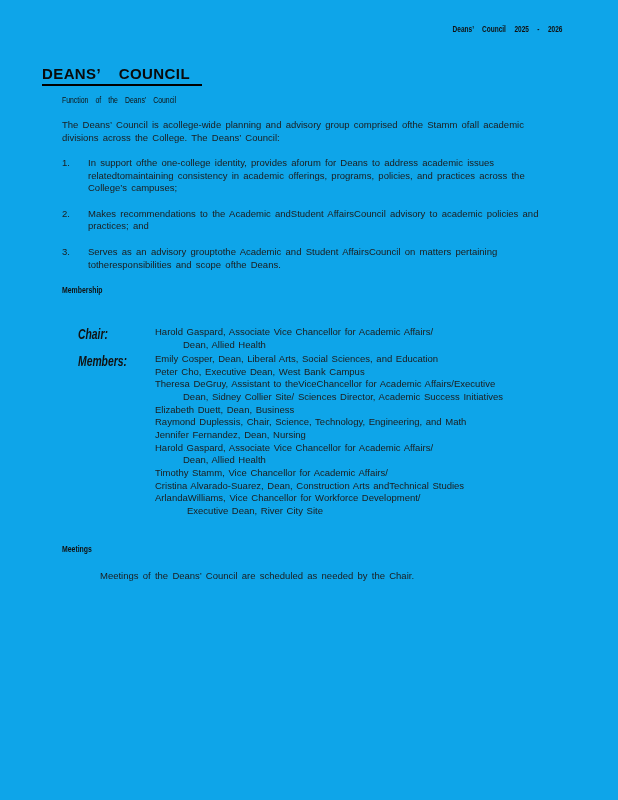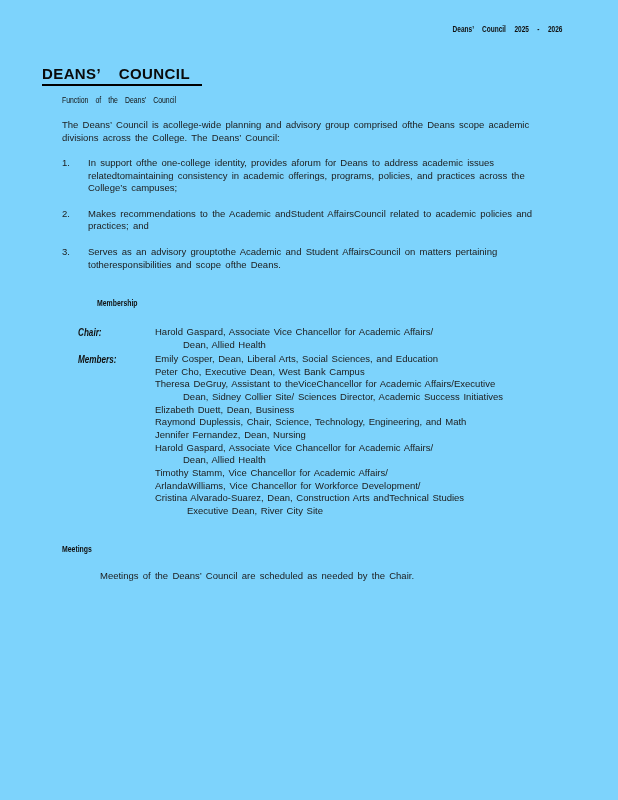--- a/index.html
+++ b/index.html
@@ -1,20 +1,20 @@
 <!DOCTYPE html>
 <html><head>
 <meta charset="utf-8">
 <style>
   html, body { margin: 0; padding: 0; background: #ffffff; }
   .page {
     position: relative;
     width: 618px;
     height: 800px;
-    background: #7dd3fc;
+    background: #0ea5e9;
     font-family: "Liberation Sans", sans-serif;
     font-size: 9.5px;
     color: #1c1c1c;
     overflow: hidden;
   }
   .cond {
     display: inline-block;
     transform: scaleX(0.74);
     transform-origin: 0 50%;
     white-space: nowrap;
@@ -75,26 +75,26 @@
   .oitem { display: flex; margin-bottom: 13px; }
   .onum { width: 26px; flex: none; line-height: 12.6px; }
   .otext { width: 462px; line-height: 12.6px; word-spacing: 1.6px; }
   .sec-heading {
     position: absolute;
     left: 62px;
     font-size: 9.3px;
     font-weight: bold;
     color: #111;
   }
-  .membership-heading { top: 298px; margin-left: 35px; }
+  .membership-heading { top: 285px; }
   .meetings-heading { top: 544px; }
   .label-col {
     width: 77px;
     flex: none;
-    font-size: 11px;
+    font-size: 14px;
     font-style: italic;
     font-weight: bold;
     color: #111;
   }
   .chair-block {
     position: absolute;
     top: 326px;
     left: 78px;
     display: flex;
   }
@@ -127,30 +127,30 @@
   </div>
 
   <div class="title-wrap">
     <span class="title">DEANS’ COUNCIL</span>
   </div>
 
   <div class="fn-heading">
     <span class="cond">Function of the Deans’ Council</span>
   </div>
 
-  <div class="intro">The Deans’ Council is acollege-wide planning and advisory group comprised ofthe Deans scope academic divisions across the College.  The Deans’ Council:</div>
+  <div class="intro">The Deans’ Council is acollege-wide planning and advisory group comprised ofthe Stamm ofall academic divisions across the College.  The Deans’ Council:</div>
 
   <div class="olist">
     <div class="oitem">
       <div class="onum">1.</div>
       <div class="otext">In support ofthe one-college identity, provides aforum for Deans to address academic issues relatedtomaintaining consistency in academic offerings, programs, policies, and practices across the College’s campuses;</div>
     </div>
     <div class="oitem">
       <div class="onum">2.</div>
-      <div class="otext">Makes recommendations to the Academic andStudent AffairsCouncil related to academic policies and practices; and</div>
+      <div class="otext">Makes recommendations to the Academic andStudent AffairsCouncil advisory to academic policies and practices; and</div>
     </div>
     <div class="oitem">
       <div class="onum">3.</div>
       <div class="otext">Serves as an advisory grouptothe Academic and Student AffairsCouncil on matters pertaining totheresponsibilities and scope ofthe Deans.</div>
     </div>
   </div>
 
   <div class="sec-heading membership-heading">
     <span class="cond">Membership</span>
   </div>
@@ -173,22 +173,22 @@
       <div>Emily Cosper, Dean, Liberal Arts, Social Sciences, and Education</div>
       <div>Peter Cho, Executive Dean, West Bank Campus</div>
       <div>Theresa DeGruy, Assistant to theViceChancellor for Academic Affairs/Executive</div>
       <div class="ind28">Dean, Sidney Collier Site/ Sciences Director, Academic Success Initiatives</div>
       <div>Elizabeth Duett, Dean, Business</div>
       <div>Raymond Duplessis, Chair, Science, Technology, Engineering, and Math</div>
       <div>Jennifer Fernandez, Dean, Nursing</div>
       <div>Harold Gaspard, Associate Vice Chancellor for Academic Affairs/</div>
       <div class="ind28">Dean, Allied Health</div>
       <div>Timothy Stamm, Vice Chancellor for Academic Affairs/</div>
+      <div>Cristina Alvarado-Suarez, Dean, Construction Arts andTechnical Studies</div>
       <div>ArlandaWilliams, Vice Chancellor for Workforce Development/</div>
-      <div>Cristina Alvarado-Suarez, Dean, Construction Arts andTechnical Studies</div>
       <div class="ind32">Executive Dean, River City Site</div>
     </div>
   </div>
 
   <div class="sec-heading meetings-heading">
     <span class="cond">Meetings</span>
   </div>
 
   <div class="meetings-text">Meetings of the Deans’ Council are scheduled as needed by the Chair.</div>
 

